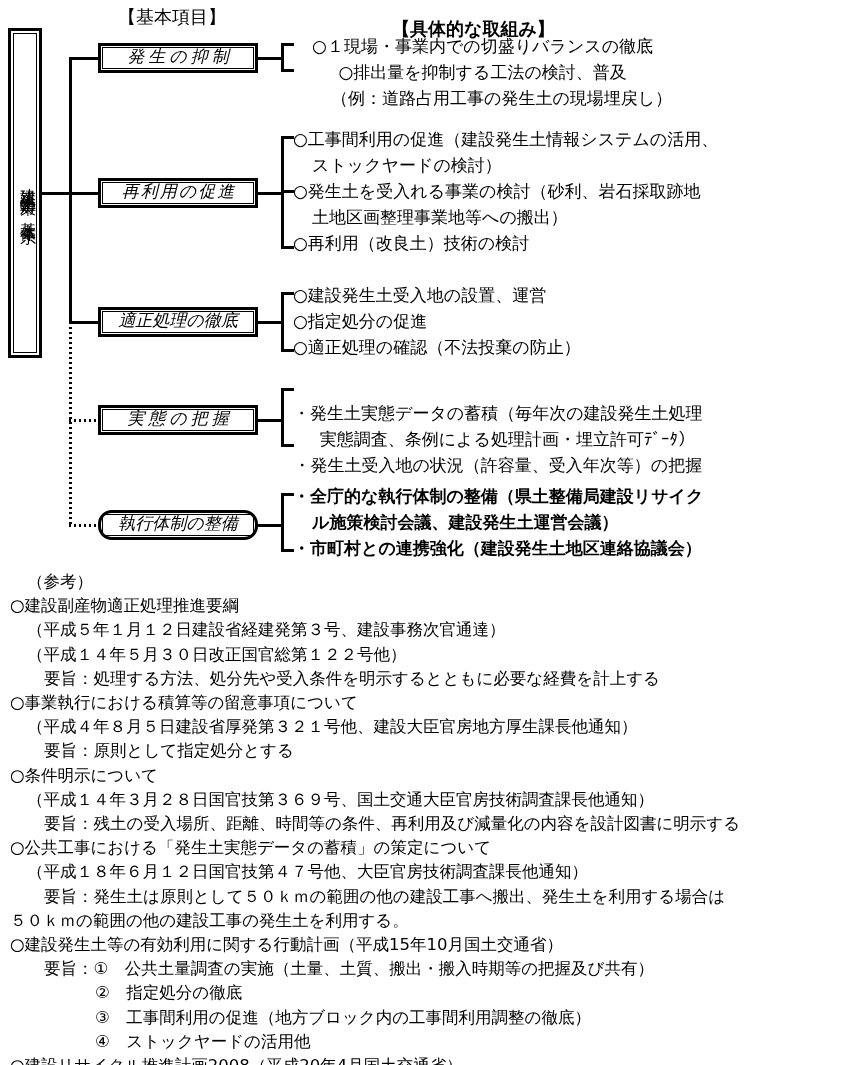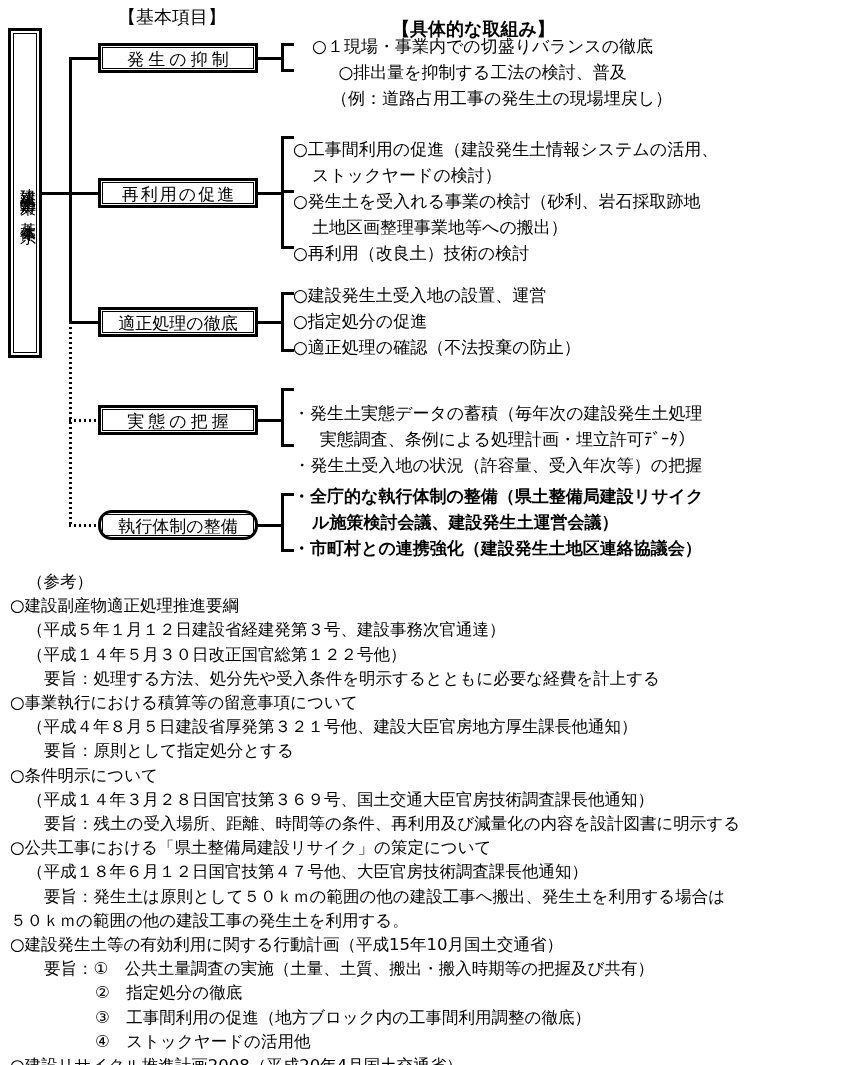--- a/index.html
+++ b/index.html
@@ -59,22 +59,23 @@
     border: 3px solid #000;
     background: #fff;
     height: 30px;
     width: 160px;
   }
   .cat-box .inner {
     position: absolute;
     left: 1px; top: 1px; right: 1px; bottom: 1px;
     border: 1px solid #000;
     display: flex;
-    align-items: flex-end;
+    align-items: flex-start;
     justify-content: center;
+    font-style: italic;
   }
   .cat-box .lbl {
     font-size: 17px;
     line-height: 1;
     white-space: nowrap;
   }
   .sp-wide .lbl { letter-spacing: 4px; text-indent: 4px; }
   .sp-mid  .lbl { letter-spacing: 2px; text-indent: 2px; }
   .sp-none .lbl { letter-spacing: 0px; }
 
@@ -156,21 +157,21 @@
   <div class="cat-box sp-mid" style="left:98px; top:178px;">
     <div class="inner">
       <span class="lbl">再利用の促進</span>
     </div>
   </div>
   <div class="ln hline" style="left:258px; top:192px; width:26px;"></div>
   <div class="ln vline" style="left:281px; top:136px; height:113px;"></div>
   <div class="ln hline" style="left:281px; top:136px; width:13px;"></div>
   <div class="ln hline" style="left:281px; top:190px; width:13px;"></div>
   <div class="ln hline" style="left:281px; top:246px; width:13px;"></div>
-  <div class="detail-text" style="left:293px; top:136px;">
+  <div class="detail-text" style="left:293px; top:126px;">
     <span class="li"><span>○</span><span>工事間利用の促進（建設発生土情報システムの活用、</span></span>
     <span class="cont">ストックヤードの検討）</span>
     <span class="li"><span>○</span><span>発生土を受入れる事業の検討（砂利、岩石採取跡地</span></span>
     <span class="cont">土地区画整理事業地等への搬出）</span>
     <span class="li"><span>○</span><span>再利用（改良土）技術の検討</span></span>
   </div>
 
   <div class="ln hline" style="left:69px; top:321px; width:32px;"></div>
   <div class="cat-box sp-none" style="left:98px; top:307px;">
     <div class="inner">
@@ -226,21 +227,21 @@
   <span class="r i0">○建設副産物適正処理推進要綱</span>
   <span class="r i1">（平成５年１月１２日建設省経建発第３号、建設事務次官通達）</span>
   <span class="r i1">（平成１４年５月３０日改正国官総第１２２号他）</span>
   <span class="r i2">要旨：処理する方法、処分先や受入条件を明示するとともに必要な経費を計上する</span>
   <span class="r i0">○事業執行における積算等の留意事項について</span>
   <span class="r i1">（平成４年８月５日建設省厚発第３２１号他、建設大臣官房地方厚生課長他通知）</span>
   <span class="r i2">要旨：原則として指定処分とする</span>
   <span class="r i0">○条件明示について</span>
   <span class="r i1">（平成１４年３月２８日国官技第３６９号、国土交通大臣官房技術調査課長他通知）</span>
   <span class="r i2">要旨：残土の受入場所、距離、時間等の条件、再利用及び減量化の内容を設計図書に明示する</span>
-  <span class="r i0">○公共工事における「県土整備局建設リサイク」の策定について</span>
+  <span class="r i0">○公共工事における「発生土実態データの蓄積」の策定について</span>
   <span class="r i1">（平成１８年６月１２日国官技第４７号他、大臣官房技術調査課長他通知）</span>
   <span class="r i2">要旨：発生土は原則として５０ｋｍの範囲の他の建設工事へ搬出、発生土を利用する場合は</span>
   <span class="r i0">５０ｋｍの範囲の他の建設工事の発生土を利用する。</span>
   <span class="r i0">○建設発生土等の有効利用に関する行動計画（平成15年10月国土交通省）</span>
   <span class="r i2">要旨：①　公共土量調査の実施（土量、土質、搬出・搬入時期等の把握及び共有）</span>
   <span class="r i3">②　指定処分の徹底</span>
   <span class="r i3">③　工事間利用の促進（地方ブロック内の工事間利用調整の徹底）</span>
   <span class="r i3">④　ストックヤードの活用他</span>
   <span class="r i0">○建設リサイクル推進計画2008（平成20年4月国土交通省）</span>
 

